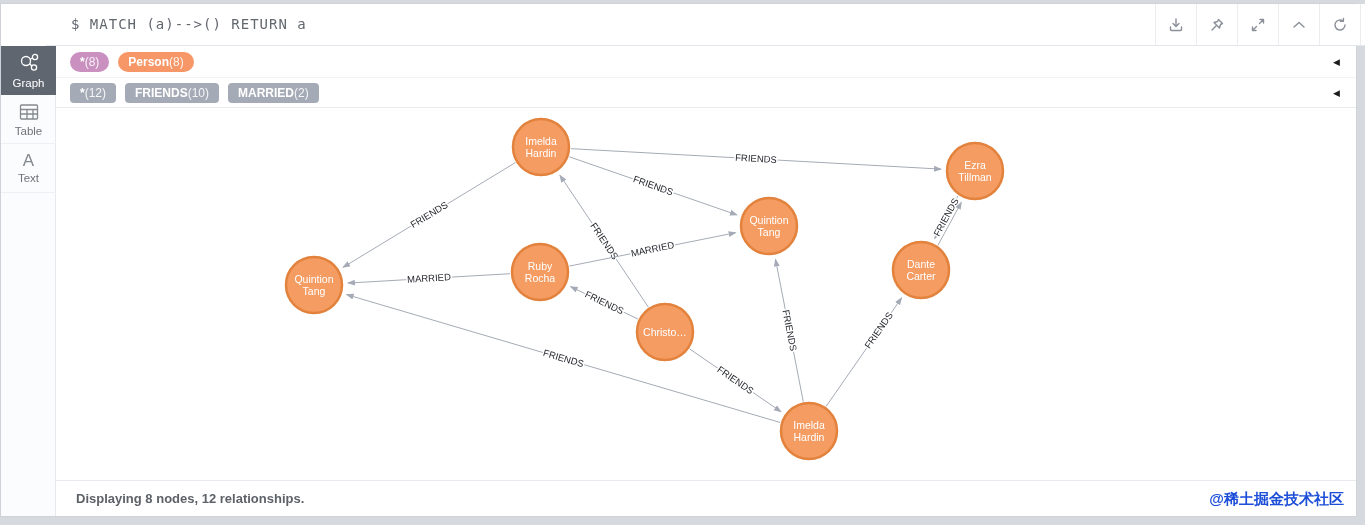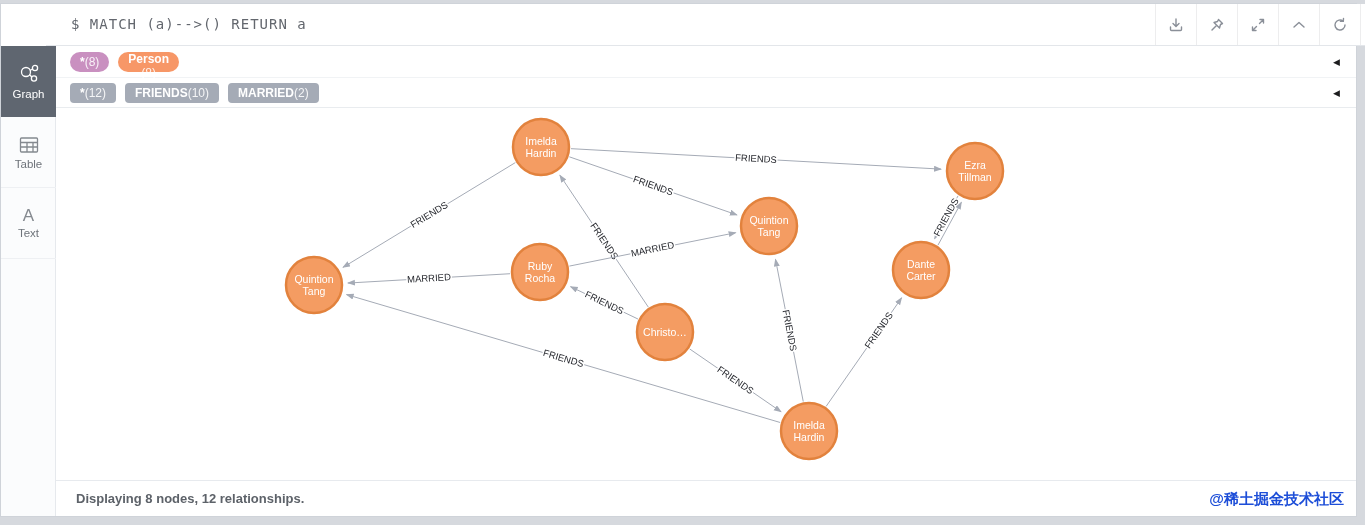--- a/index.html
+++ b/index.html
@@ -8,21 +8,21 @@
 
   
   .querybar { position:absolute; left:0; top:0; width:100%; height:42px; background:#fff; border-bottom:1px solid #e3e6ea;margin-left:45px; }
   .query-text { position:absolute; left:25px; top:0; line-height:41px; font-family:"DejaVu Sans Mono","Liberation Mono",monospace; font-size:14px; letter-spacing:1px; color:#63676e; white-space:pre; }
   .toolbar { position:absolute; right:0; top:0; height:41px; display:flex; }
   .tool-btn { width:41px; height:41px; border-left:1px solid #ededee; display:flex; align-items:center; justify-content:center; background:#fff; cursor:pointer; }
   .tool-btn svg { stroke:#8a8f98; fill:none; stroke-width:1.4; stroke-linecap:round; stroke-linejoin:round; }
 
   
   .sidebar { position:absolute; left:0; top:42px; bottom:0; width:55px; background:#fbfcfd; border-right:1px solid #e6e9ed; }
-  .side-tab { width:55px; height:71px; border-bottom:1px solid #eef0f3; display:flex; flex-direction:column; align-items:center; justify-content:center; gap:3px; cursor:pointer; color:#6e737a; font-size:11.5px; }
+  .side-tab { width:55px; height:49px; border-bottom:1px solid #eef0f3; display:flex; flex-direction:column; align-items:center; justify-content:center; gap:3px; cursor:pointer; color:#6e737a; font-size:11.5px; }
   .side-tab svg { stroke:#84898f; fill:none; stroke-width:1.3; }
   .side-tab .a-glyph { font-size:17px; line-height:17px; color:#84898f; font-weight:400; }
   .side-tab.active { background:#5f6670; color:#ffffff; border-bottom:1px solid #5f6670; }
   .side-tab.active svg { stroke:#ffffff; }
 
   
   .content { position:absolute; left:55px; top:42px; right:0; bottom:0; background:#fff; }
   .chip-row { position:relative; display:flex; align-items:center; padding-left:14px; gap:9px; background:#fff; }
   .chip-row.r1 { height:32px; border-bottom:1px solid #f1f3f5; }
   .chip-row.r2 { height:30px; border-bottom:1px solid #e9ecef; }
@@ -110,21 +110,21 @@
     </div>
   </div>
 
   <div class="content">
 
     <div class="chip-row r1">
       <span class="chip round" style="background: rgb(201, 144, 192);">
         <span class="lbl">*</span>
           <span class="cnt">(8)</span>
       </span>
-      <span class="chip round" style="background: rgb(247, 151, 103); flex-direction: column;">
+      <span class="chip round" style="background: rgb(247, 151, 103);">
         <span class="lbl">Person</span>
           <span class="cnt">(8)</span>
       </span>
       <span class="collapse-arrow">◀</span>
     </div>
 
     <div class="chip-row r2">
       <span class="chip square" style="background: rgb(165, 171, 182);">
         <span class="lbl">*</span>
           <span class="cnt">(12)</span>

